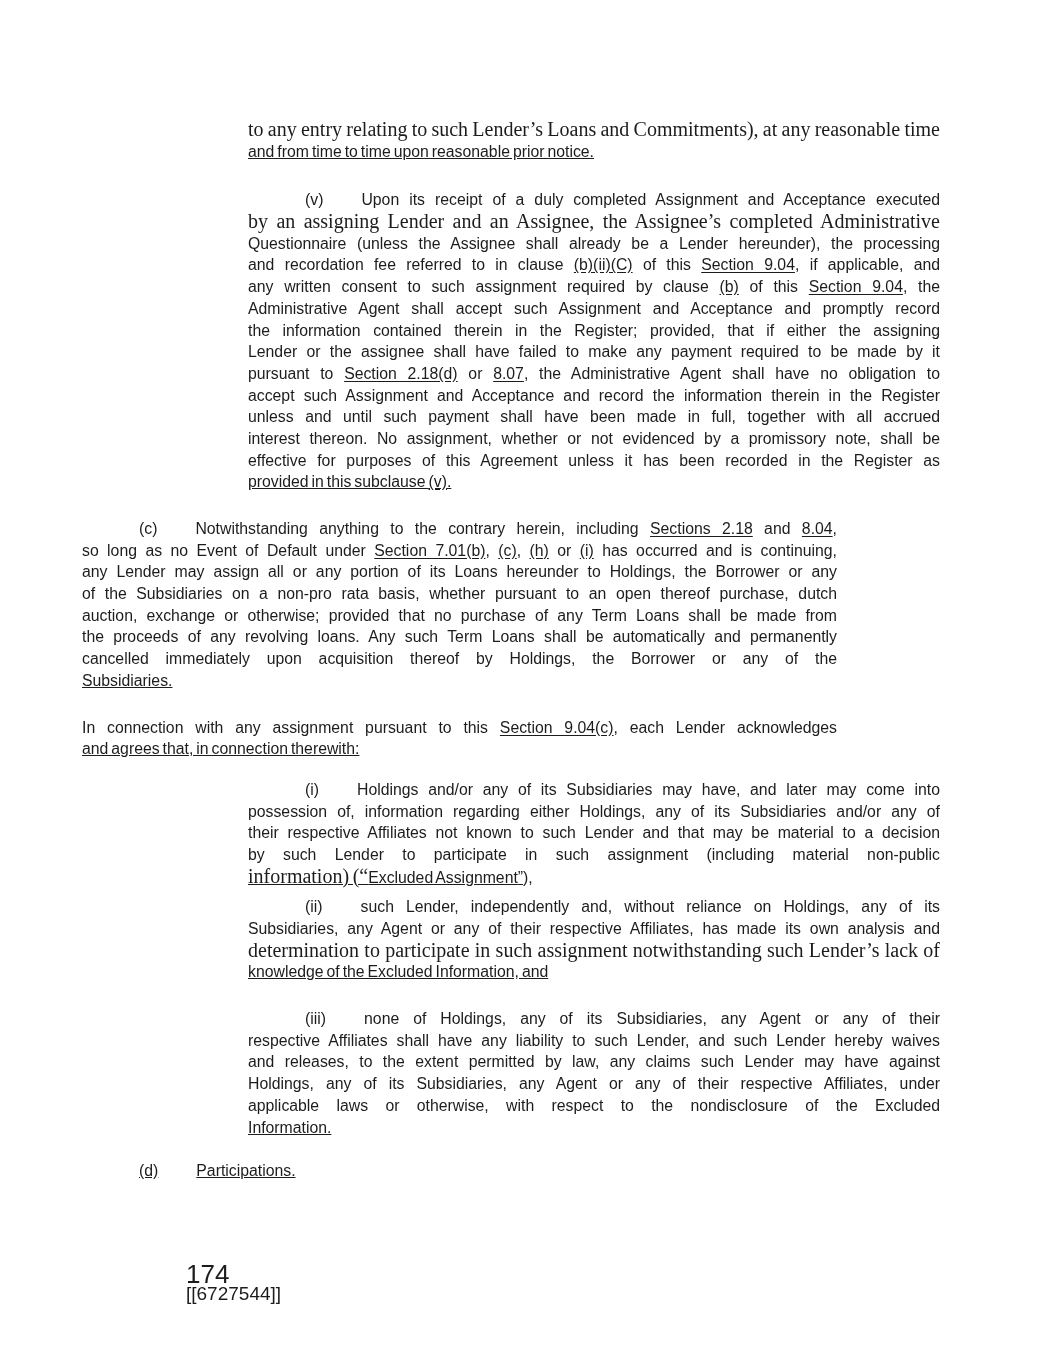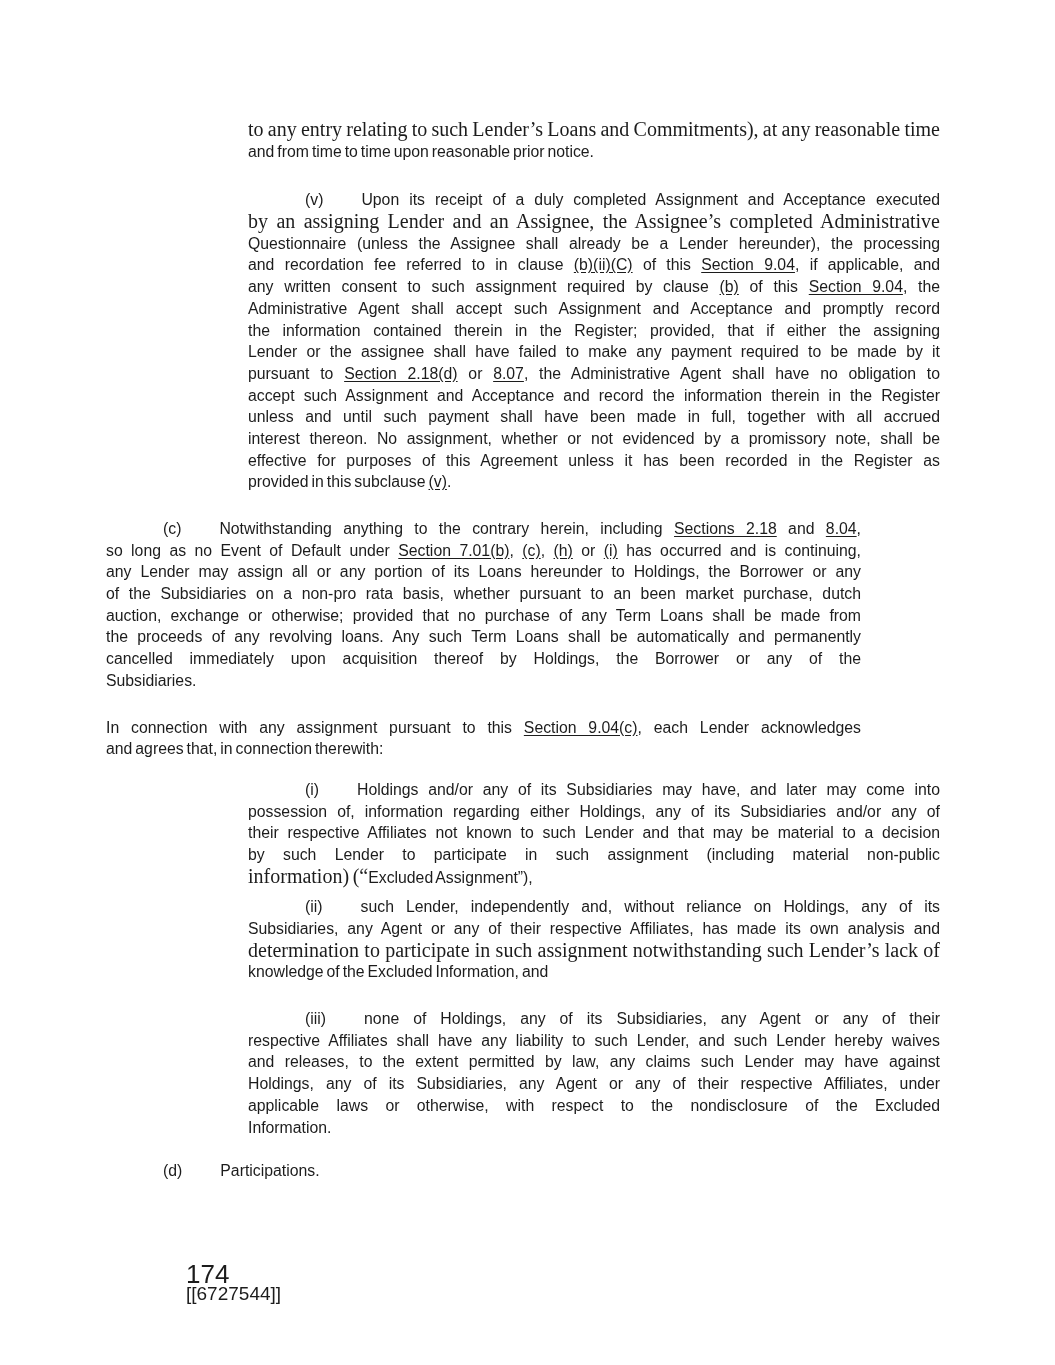--- a/index.html
+++ b/index.html
@@ -7,30 +7,30 @@
     width: 1055px; height: 1365px;
     background: #ffffff;
     position: relative;
     overflow: hidden;
     font-family: "Liberation Sans", sans-serif;
     color: #1c1c1c;
   }
   .page { position: absolute; inset: 0; background: #ffffff; }
   .content { position: absolute; left: 0; top: 119px; width: 1055px; }
   .block-indent { margin-left: 248px; width: 692px; }
-  .block-full   { margin-left: 106px; width: 755px; }
+  .block-full   { margin-left: 82px; width: 755px; }
   .line {
     height: 21.7px;
     line-height: 21.7px;
     font-size: 15.8px;
     text-align: justify;
     text-align-last: justify;
     word-spacing: -0.09em;
   }
-  .line.last { text-align-last: left; }
+  .line.last { text-align-last: left; text-decoration: underline; }
   .serif { font-family: "Liberation Serif", serif; font-size: 20px; }
   .u { text-decoration: underline; text-underline-offset: 2px; }
   .indent { display: inline-block; width: 57px; }
   .tab { display: inline-block; width: 38px; }
   .m-cont { margin-top: 0; }
   .m-v    { margin-top: 27px; }
   .m-c    { margin-top: 25px; }
   .m-conn { margin-top: 25px; }
   .m-i    { margin-top: 19px; }
   .m-ii   { margin-top: 9px; }
@@ -62,21 +62,21 @@
         <div class="line"><span>accept such Assignment and Acceptance and record the information therein in the Register</span></div>
         <div class="line"><span>unless and until such payment shall have been made in full, together with all accrued</span></div>
         <div class="line"><span>interest thereon.  No assignment, whether or not evidenced by a promissory note, shall be</span></div>
         <div class="line"><span>effective for purposes of this Agreement unless it has been recorded in the Register as</span></div>
         <div class="line last"><span>provided in this subclause </span><span class="u">(v)</span><span>.</span></div>
       </div>
       <div class="para block-full m-c">
         <div class="line"><span class="indent"></span><span>(c)</span><span class="tab"></span><span>Notwithstanding anything to the contrary herein, including </span><span class="u">Sections 2.18</span><span> and </span><span class="u">8.04</span><span>,</span></div>
         <div class="line"><span>so long as no Event of Default under </span><span class="u">Section 7.01(b)</span><span>, </span><span class="u">(c)</span><span>, </span><span class="u">(h)</span><span> or </span><span class="u">(i)</span><span> has occurred and is continuing,</span></div>
         <div class="line"><span>any Lender may assign all or any portion of its Loans hereunder to Holdings, the Borrower or any</span></div>
-        <div class="line"><span>of the Subsidiaries on a non-pro rata basis, whether pursuant to an been market purchase, dutch</span></div>
+        <div class="line"><span>of the Subsidiaries on a non-pro rata basis, whether pursuant to an open thereof purchase, dutch</span></div>
         <div class="line"><span>auction, exchange or otherwise; provided that no purchase of any Term Loans shall be made from</span></div>
         <div class="line"><span>the proceeds of any revolving loans.  Any such Term Loans shall be automatically and permanently</span></div>
         <div class="line"><span>cancelled immediately upon acquisition thereof by Holdings, the Borrower or any of the</span></div>
         <div class="line last"><span>Subsidiaries.</span></div>
       </div>
       <div class="para block-full m-conn">
         <div class="line"><span>In connection with any assignment pursuant to this </span><span class="u">Section 9.04(c)</span><span>, each Lender acknowledges</span></div>
         <div class="line last"><span>and agrees that, in connection therewith:</span></div>
       </div>
       <div class="para block-indent m-i">

